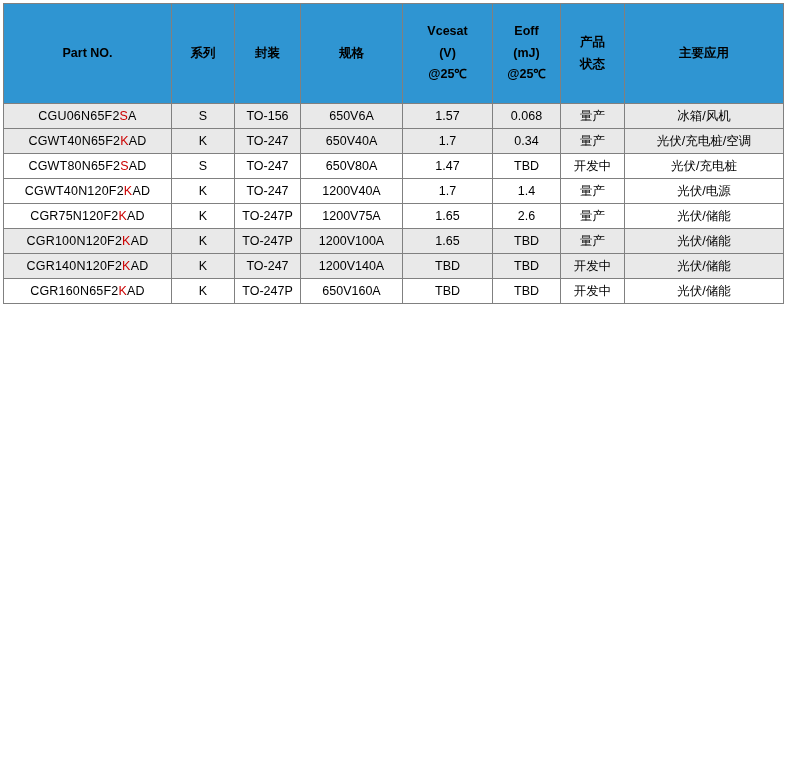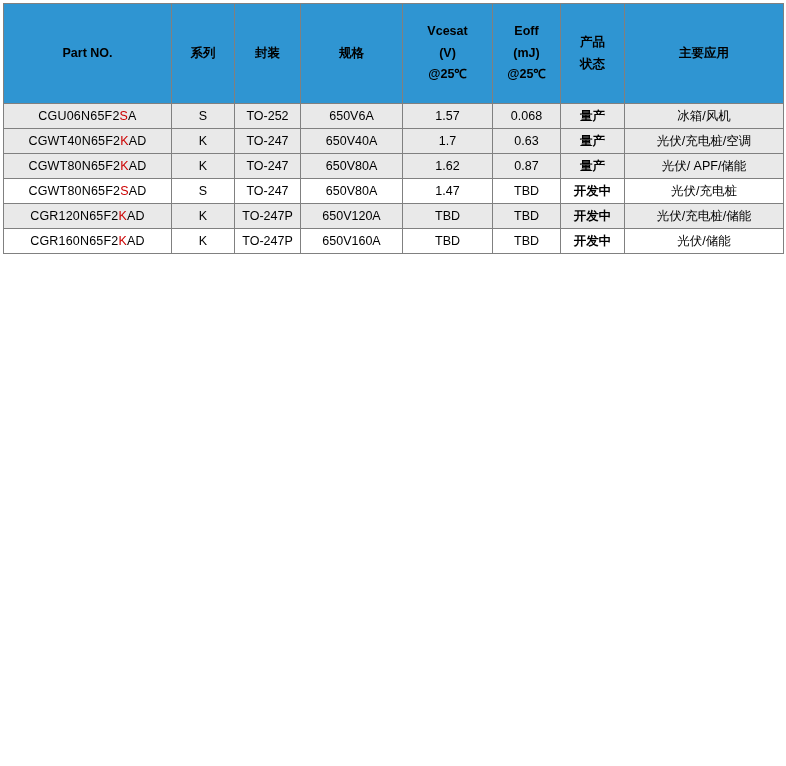--- a/index.html
+++ b/index.html
@@ -51,21 +51,21 @@
   tbody tr.shade td { background: #e9e9e9; }
   tbody tr.plain td { background: #ffffff; }
   td.part {
     font-size: 13px;
     letter-spacing: 0.2px;
   }
   td.part .red { color: #cc0000; }
   td.series, td.package { font-size: 12.5px; }
   td.spec { font-size: 12.5px; margin-left: 8px; }
   td.vce, td.eoff { font-size: 12.5px; }
-  td.status { font-size: 12.5px; font-weight: bold; }
+  td.status { font-size: 12.5px; font-weight: normal; }
   tbody tr:last-child td { border-bottom: 1px solid #808080; }
 </style>
 </head>
 <body>
 
 <table class="product-table">
   <colgroup>
     <col class="c0">
       <col class="c1">
       <col class="c2">
@@ -105,66 +105,86 @@
         </th>
         <th>
           <span class="hdr-line">主要应用</span>
         </th>
       </tr>
   </thead>
   <tbody>
       <tr class="shade">
         <td class="part"><span>CGU06N65F2</span><span class="red">S</span><span>A</span></td>
         <td class="series">S</td>
-        <td class="package">TO-252</td>
+        <td class="package">TO-156</td>
         <td class="spec">650V6A</td>
         <td class="vcesat">1.57</td>
         <td class="eoff">0.068</td>
         <td class="status">量产</td>
         <td class="application">冰箱/风机</td>
       </tr>
       <tr class="shade">
         <td class="part"><span>CGWT40N65F2</span><span class="red">K</span><span>AD</span></td>
         <td class="series">K</td>
         <td class="package">TO-247</td>
         <td class="spec">650V40A</td>
         <td class="vcesat">1.7</td>
-        <td class="eoff">0.63</td>
+        <td class="eoff">0.34</td>
         <td class="status">量产</td>
         <td class="application">光伏/充电桩/空调</td>
-      </tr>
-      <tr class="shade">
-        <td class="part"><span>CGWT80N65F2</span><span class="red">K</span><span>AD</span></td>
-        <td class="series">K</td>
-        <td class="package">TO-247</td>
-        <td class="spec">650V80A</td>
-        <td class="vcesat">1.62</td>
-        <td class="eoff">0.87</td>
-        <td class="status">量产</td>
-        <td class="application">光伏/ APF/储能</td>
       </tr>
       <tr class="plain">
         <td class="part"><span>CGWT80N65F2</span><span class="red">S</span><span>AD</span></td>
         <td class="series">S</td>
         <td class="package">TO-247</td>
         <td class="spec">650V80A</td>
         <td class="vcesat">1.47</td>
         <td class="eoff">TBD</td>
         <td class="status">开发中</td>
         <td class="application">光伏/充电桩</td>
       </tr>
-      <tr class="shade">
-        <td class="part"><span>CGR120N65F2</span><span class="red">K</span><span>AD</span></td>
+      <tr class="plain">
+        <td class="part"><span>CGWT40N120F2</span><span class="red">K</span><span>AD</span></td>
+        <td class="series">K</td>
+        <td class="package">TO-247</td>
+        <td class="spec">1200V40A</td>
+        <td class="vcesat">1.7</td>
+        <td class="eoff">1.4</td>
+        <td class="status">量产</td>
+        <td class="application">光伏/电源</td>
+      </tr>
+      <tr class="plain">
+        <td class="part"><span>CGR75N120F2</span><span class="red">K</span><span>AD</span></td>
         <td class="series">K</td>
         <td class="package">TO-247P</td>
-        <td class="spec">650V120A</td>
+        <td class="spec">1200V75A</td>
+        <td class="vcesat">1.65</td>
+        <td class="eoff">2.6</td>
+        <td class="status">量产</td>
+        <td class="application">光伏/储能</td>
+      </tr>
+      <tr class="shade">
+        <td class="part"><span>CGR100N120F2</span><span class="red">K</span><span>AD</span></td>
+        <td class="series">K</td>
+        <td class="package">TO-247P</td>
+        <td class="spec">1200V100A</td>
+        <td class="vcesat">1.65</td>
+        <td class="eoff">TBD</td>
+        <td class="status">量产</td>
+        <td class="application">光伏/储能</td>
+      </tr>
+      <tr class="shade">
+        <td class="part"><span>CGR140N120F2</span><span class="red">K</span><span>AD</span></td>
+        <td class="series">K</td>
+        <td class="package">TO-247</td>
+        <td class="spec">1200V140A</td>
         <td class="vcesat">TBD</td>
         <td class="eoff">TBD</td>
         <td class="status">开发中</td>
-        <td class="application">光伏/充电桩/储能</td>
+        <td class="application">光伏/储能</td>
       </tr>
       <tr class="plain">
         <td class="part"><span>CGR160N65F2</span><span class="red">K</span><span>AD</span></td>
         <td class="series">K</td>
         <td class="package">TO-247P</td>
         <td class="spec">650V160A</td>
         <td class="vcesat">TBD</td>
         <td class="eoff">TBD</td>
         <td class="status">开发中</td>
         <td class="application">光伏/储能</td>

